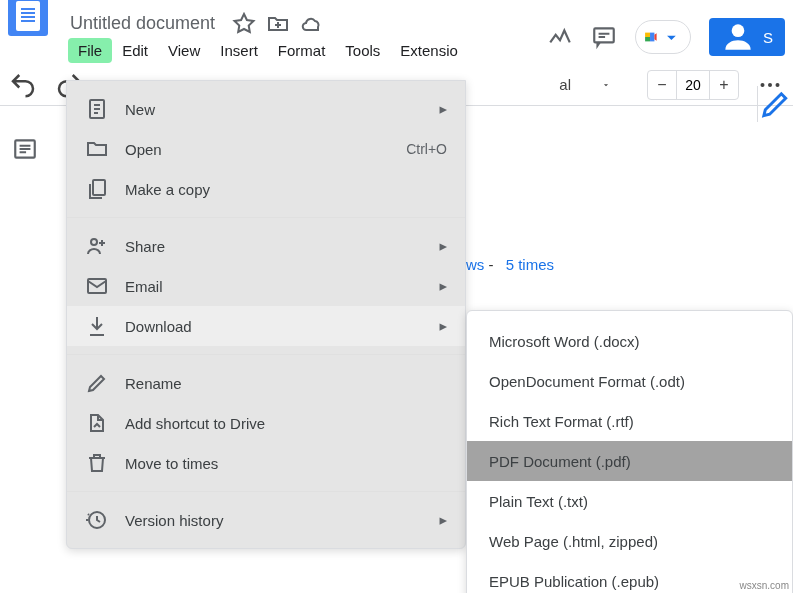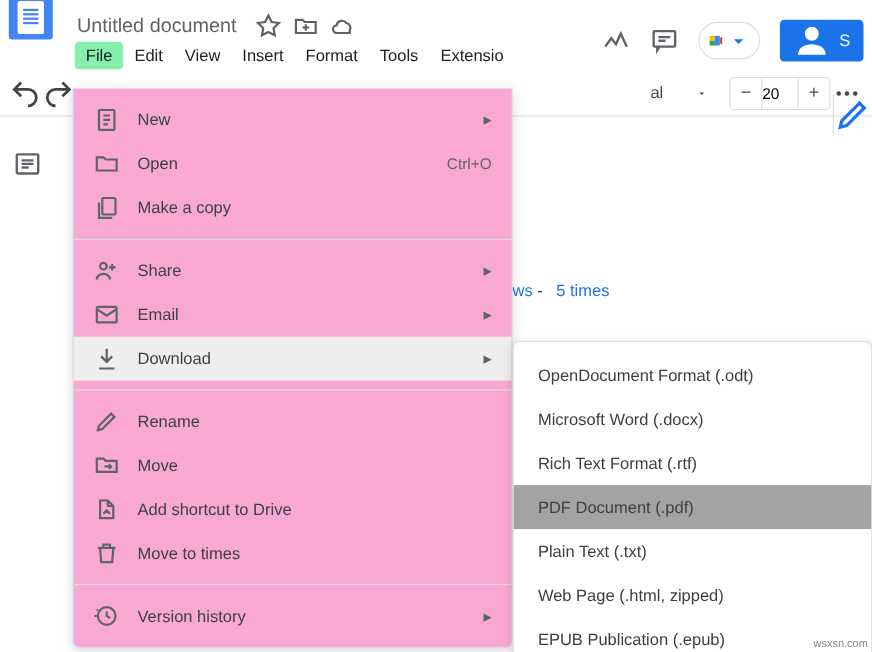--- a/index.html
+++ b/index.html
@@ -11,29 +11,29 @@
 .doc-title { font-size:18px; color:#5f6368; padding:2px 6px; margin-right:6px; }
 .title-icon { width:24px; height:24px; display:flex; align-items:center; justify-content:center; color:#5f6368; margin:0 5px; }
 .menubar { display:flex; padding-left:68px; height:28px; align-items:center; }
 .menu-item { padding:4px 10px; font-size:15px; color:#202124; cursor:pointer; border-radius:4px; }
 .menu-item.active { background:#86efac; }
 .right-actions { position:absolute; top:18px; right:8px; display:flex; align-items:center; gap:18px; }
 .action-icon { width:26px; height:26px; color:#5f6368; display:flex; align-items:center; justify-content:center; }
 .meet-badge { display:flex; align-items:center; border:1px solid #dadce0; border-radius:50px; padding:4px 8px; gap:4px; }
 .meet-logo { width:24px; height:24px; position:relative; }
 .share-btn { background:#1a73e8; color:#fff; display:flex; align-items:center; padding:0 12px 0 10px; height:38px; border-radius:4px; font-size:15px; gap:6px; }
-.toolbar { display:flex; align-items:center; padding:6px 8px; border-bottom:1px solid #dadce0; height:42px; gap:0; }
+.toolbar { display:flex; align-items:center; padding:6px 8px; border-bottom:1px solid #dadce0; height:42px; gap:16px; }
 .tool-btn { width:30px; height:30px; display:flex; align-items:center; justify-content:center; color:#444; border-radius:4px; }
 .zoom-group { display:flex; align-items:center; border:1px solid #dadce0; border-radius:4px; margin-left:4px; }
 .zoom-btn { width:28px; height:28px; display:flex; align-items:center; justify-content:center; font-size:16px; color:#444; }
-.zoom-val { width:34px; font-size:14px; border-left:1px solid #dadce0; border-right:1px solid #dadce0; height:28px; line-height:28px;}
+.zoom-val { width:34px; text-align:center; font-size:14px; border-left:1px solid #dadce0; border-right:1px solid #dadce0; height:28px; line-height:28px;}
 .font-sel { display:flex; align-items:center; gap:30px; padding:0 8px; color:#444; font-size:15px; margin-left:auto; margin-right:8px; }
 .left-rail { position:absolute; left:0; top:120px; width:50px; display:flex; flex-direction:column; align-items:center; padding-top:16px; }
 .outline-icon { width:26px; height:26px; color:#5f6368; }
-.file-menu { position:absolute; left:66px; top:80px; width:400px; background:#f9a8d4; border:1px solid #dadce0; box-shadow:0 2px 10px rgba(0,0,0,0.15); border-radius:0 0 6px 6px; padding:8px 0; }
+.file-menu { position:absolute; left:66px; top:80px; width:400px; background:#e5e5e5; border:1px solid #dadce0; box-shadow:0 2px 10px rgba(0,0,0,0.15); border-radius:0 0 6px 6px; padding:8px 0; }
 .menu-row { display:flex; align-items:center; height:40px; padding:0 18px; font-size:15px; color:#3c4043; cursor:pointer; }
 .menu-row.hover { background:#eee; }
 .menu-row .mi { width:24px; height:24px; margin-right:16px; color:#5f6368; display:flex; align-items:center; justify-content:center; }
 .menu-row .label { flex:1; }
 .menu-row .shortcut { color:#5f6368; font-size:14px; }
 .menu-row .sub { color:#5f6368; }
 .sep { height:1px; background:#e0e0e0; margin:8px 0; }
 .submenu { position:absolute; left:466px; top:310px; width:327px; background:#fff; border:1px solid #dadce0; box-shadow:0 2px 10px rgba(0,0,0,0.15); border-radius:6px; padding:10px 0; }
 .sub-row { height:40px; display:flex; align-items:center; padding:0 22px; font-size:15px; color:#3c4043; cursor:pointer; }
 .sub-row.hover { background:#a3a3a3; }
@@ -227,29 +227,20 @@
     <span class="mi">
         <svg viewBox="0 0 24 24" fill="none" stroke="currentColor" stroke-width="2">
           <path d="M4 20l4-1 11-11-3-3L5 16l-1 4z"></path>
         </svg>
       </span>
     <span class="label">Rename</span>
   </div>
   <div class="menu-row">
     <span class="mi">
         <svg viewBox="0 0 24 24" fill="none" stroke="currentColor" stroke-width="2">
-          <path d="M3 6h6l2 2h10v10H3z"></path>
-          <path d="M10 13h6m-2-2l2 2-2 2"></path>
-        </svg>
-      </span>
-    <span class="label">Move</span>
-  </div>
-  <div class="menu-row">
-    <span class="mi">
-        <svg viewBox="0 0 24 24" fill="none" stroke="currentColor" stroke-width="2">
           <path d="M6 4h7l5 5v11H6z"></path>
           <path d="M13 4v5h5M9 16l3-3 3 3"></path>
         </svg>
       </span>
     <span class="label">Add shortcut to Drive</span>
   </div>
   <div class="menu-row">
     <span class="mi">
         <svg viewBox="0 0 24 24" fill="none" stroke="currentColor" stroke-width="2">
           <path d="M4 7h16M9 7V4h6v3M6 7l1 13h10l1-13"></path>
@@ -264,22 +255,22 @@
           <circle cx="12" cy="12" r="8"></circle>
           <path d="M12 8v4l3 2M3 12H1m3-5l-1-1"></path>
         </svg>
       </span>
     <span class="label">Version history</span>
     <span class="sub">▸</span>
   </div>
 </div>
 
 <div class="submenu">
+  <div class="sub-row">Microsoft Word (.docx)</div>
   <div class="sub-row">OpenDocument Format (.odt)</div>
-  <div class="sub-row">Microsoft Word (.docx)</div>
   <div class="sub-row">Rich Text Format (.rtf)</div>
   <div class="sub-row hover">PDF Document (.pdf)</div>
   <div class="sub-row">Plain Text (.txt)</div>
   <div class="sub-row">Web Page (.html, zipped)</div>
   <div class="sub-row">EPUB Publication (.epub)</div>
 </div>
 
 <div class="watermark">wsxsn.com</div>
 
 </body></html>

